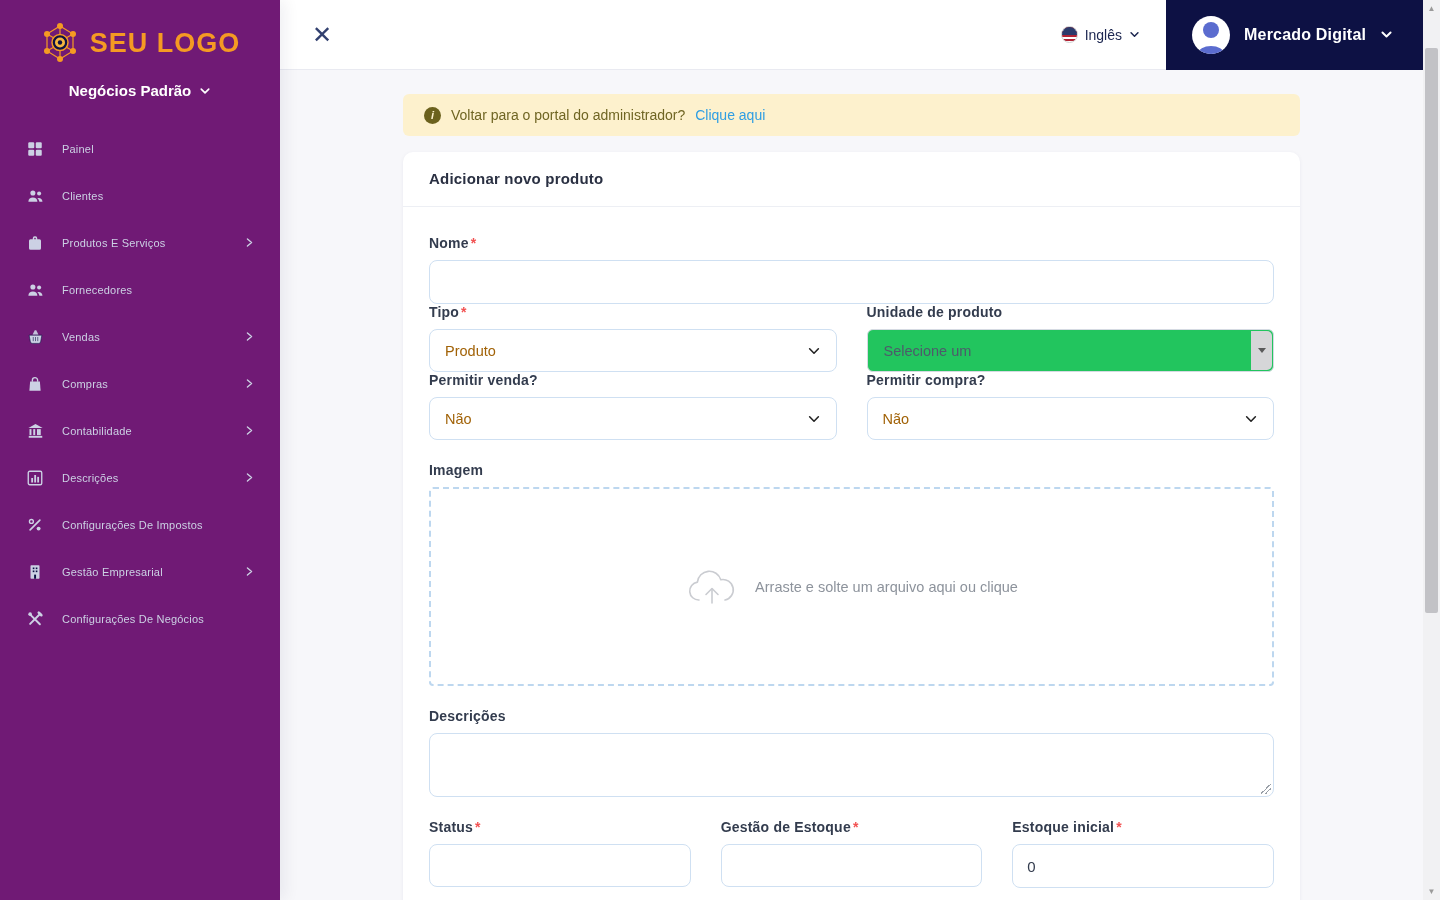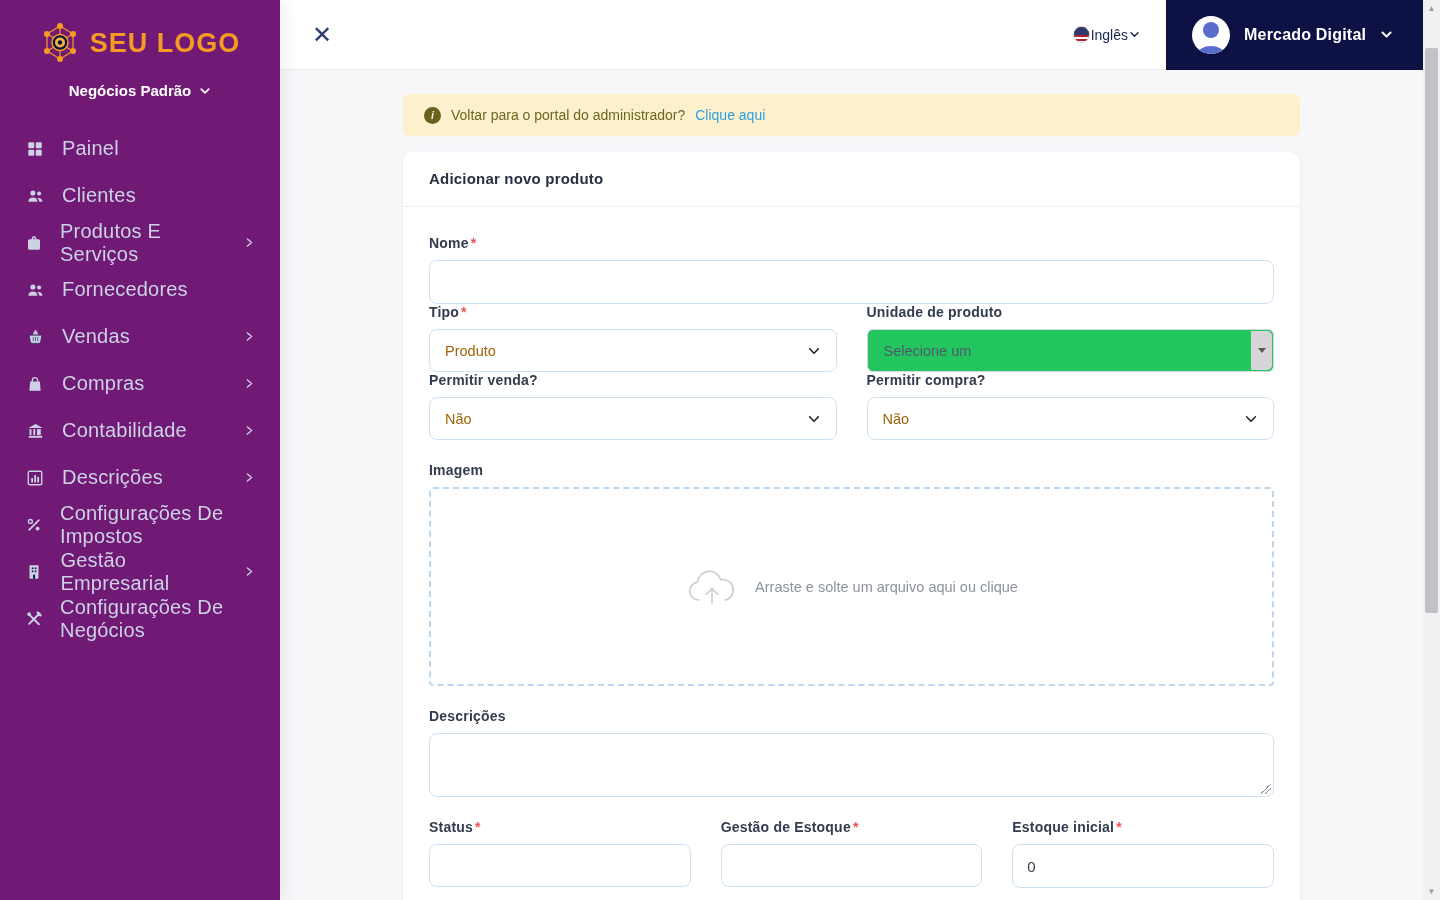--- a/index.html
+++ b/index.html
@@ -5,31 +5,31 @@
   * { margin:0; padding:0; box-sizing:border-box; }
   html,body { width:1440px; height:900px; overflow:hidden; font-family:"Liberation Sans", sans-serif; background:#f7f7fa; }
   .app { display:flex; width:100%; height:100%; position:relative; }
 
   
   .sidebar { width:280px; height:100%; background:#701a75; flex:0 0 280px; color:#ccd1e4; z-index:3; box-shadow:6px 0 14px rgba(13,17,68,0.06); }
   .brand { padding-top:22px; display:flex; align-items:center; justify-content:center; gap:10px; }
   .logo-text { color:#f59a23; font-size:27px; font-weight:800; letter-spacing:1px; }
   .biz-selector { margin-top:18px; display:flex; align-items:center; justify-content:center; gap:8px; color:#ffffff; font-size:15px; font-weight:600; cursor:pointer; }
   .nav { margin-top:26px; }
-  .nav-item { height:47px; display:flex; align-items:center; gap:17px; padding:0 25px; font-size:20px; color:#ccd1e4; cursor:pointer; }
+  .nav-item { height:47px; display:flex; align-items:center; gap:17px; padding:0 25px; font-size:11px; color:#ccd1e4; cursor:pointer; }
   .nav-icon { width:20px; display:flex; justify-content:center; }
   .nav-label { letter-spacing:0.2px; }
   .nav-caret { margin-left:auto; display:flex; }
 
   
   .main { flex:1; display:flex; flex-direction:column; position:relative; padding-right:17px; }
   .topbar { height:70px; background:#ffffff; border-bottom:1px solid #e9eaf1; display:flex; align-items:center; flex:0 0 70px; }
   .close-btn { margin-left:32px; font-size:24px; color:#32406f; cursor:pointer; line-height:1; font-weight:400; }
   .topbar-spacer { flex:1; }
-  .lang { display:flex; align-items:center; gap:1px; color:#1c2650; font-size:14px; margin-right:26px; cursor:pointer; }
+  .lang { display:flex; align-items:center; gap:7px; color:#1c2650; font-size:14px; margin-right:26px; cursor:pointer; }
   .flag { width:17px; height:17px; border-radius:50%; position:relative; overflow:hidden; background:repeating-linear-gradient(180deg,#b22234 0 2px,#ffffff 2px 4px); border:0.5px solid #d0d0d0; }
   .flag::before { content:""; position:absolute; left:0; top:0; width:100%; height:52%; background:#2b3a6b; }
   .user-block { height:70px; background:#0d1144; display:flex; align-items:center; padding:0 26px; gap:14px; min-width:257px; cursor:pointer; }
   .avatar { width:38px; height:38px; border-radius:50%; background:#ffffff; position:relative; overflow:hidden; }
   .avatar .head { position:absolute; left:50%; top:6px; transform:translateX(-50%); width:16px; height:16px; border-radius:50%; background:#5b6ccf; }
   .avatar .body { position:absolute; left:50%; bottom:-8px; transform:translateX(-50%); width:26px; height:16px; border-radius:50%; background:#5b6ccf; }
   .user-name { color:#ffffff; font-size:16px; font-weight:600; letter-spacing:0.2px; }
   .user-caret { display:flex; }
 
   .content { flex:1; overflow:hidden; }

